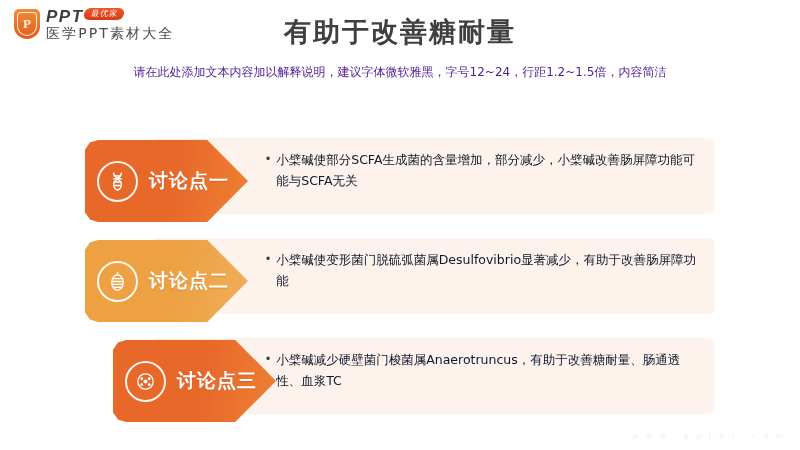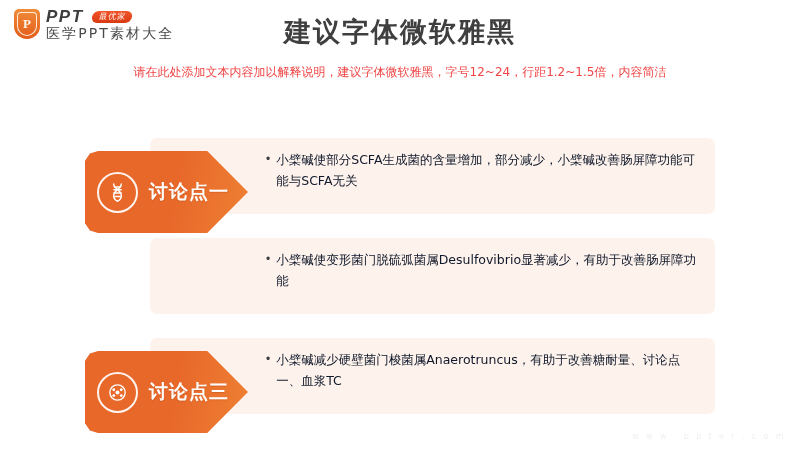--- a/index.html
+++ b/index.html
@@ -53,22 +53,22 @@
     margin-top: -1px;
     font-family: "Liberation Serif", serif;
   }
   .logo-textblock {
     display: flex;
     flex-direction: column;
     gap: 1px;
   }
   .logo-row1 {
     display: flex;
-    align-items: center;
-    gap: 8px;
+    align-items: flex-start;
+    gap: 0;
   }
   .logo-ppt {
     font-size: 17px;
     font-weight: bold;
     font-style: italic;
     letter-spacing: 1.5px;
     color: #3D3D3D;
     line-height: 1;
   }
   .logo-badge {
@@ -102,21 +102,21 @@
     color: #3F3F3F;
     letter-spacing: 2px;
     font-family: "DejaVu Sans", sans-serif;
   }
   .subtitle {
     position: absolute;
     top: 62px;
     left: 0;
     width: 800px;
     text-align: center;
-    color: #ef4444;
+    color: #4c1d95;
     font-size: 12px;
     line-height: 20px;
     font-family: "DejaVu Sans", sans-serif;
   }
   .subtitle div { white-space: nowrap; }
 
   
   .rows {
     position: absolute;
     left: 0;
@@ -133,31 +133,31 @@
     left: 150px;
     top: 3px;
     width: 565px;
     height: 76px;
     background: #FDF3EC;
     border-radius: 7px;
   }
   .banner {
     position: absolute;
     left: 85px;
-    top: 16px;
+    top: 5px;
     width: 163px;
     height: 82px;
     display: flex;
     align-items: center;
     -webkit-clip-path: polygon(0 12%, 0 88%, 3% 97%, 8% 100%, 75% 100%, 100% 50%, 75% 0, 8% 0, 3% 3%);
     clip-path: polygon(0 12%, 0 88%, 3% 97%, 8% 100%, 75% 100%, 100% 50%, 75% 0, 8% 0, 3% 3%);
   }
   .banner-1 { background: linear-gradient(100deg, #E8682A 0%, #E8682A 55%, #EE8033 100%); }
   .banner-2 { background: linear-gradient(100deg, #EDA143 0%, #EDA143 55%, #F0AE58 100%); }
-  .banner-3 { background: linear-gradient(100deg, #E8682A 0%, #E8682A 55%, #EE8033 100%); }
+  .banner-3 { background: linear-gradient(100deg, #E8682A 0%, #E8682A 55%, #EE8033 100%); margin-left: 28px; }
 
   .banner-icon {
     width: 37px;
     height: 37px;
     border-radius: 50%;
     border: 2px solid rgba(255,255,255,0.92);
     margin-left: 12px;
     flex: 0 0 auto;
     display: flex;
     align-items: center;
@@ -218,21 +218,21 @@
   </div>
   <div class="logo-textblock">
     <div class="logo-row1">
       <span class="logo-ppt">PPT</span>
       <span class="logo-badge">最优家</span>
     </div>
     <div class="logo-sub">医学PPT素材大全</div>
   </div>
 </div>
 
-<div class="page-title">建议字体微软雅黑</div>
+<div class="page-title">有助于改善糖耐量</div>
 
 <div class="subtitle">
   <div>请在此处添加文本内容加以解释说明，建议字体微软雅黑，字号12~24，行距1.2~1.5倍，内容简洁</div>
 </div>
 
 <div class="rows">
 
   <div class="row">
     <div class="panel"></div>
     <div class="banner banner-1">
@@ -249,20 +249,33 @@
       <span class="banner-label">讨论点一</span>
     </div>
     <div class="bullet-wrap">
       <span class="bullet-dot">•</span>
       <span class="bullet-text">小檗碱使部分SCFA生成菌的含量增加，部分减少，小檗碱改善肠屏障功能可能与SCFA无关</span>
     </div>
   </div>
 
   <div class="row">
     <div class="panel"></div>
+    <div class="banner banner-2">
+      <div class="banner-icon">
+        <svg width="23" height="23" viewBox="0 0 24 24" fill="none" stroke="#FFFFFF" stroke-width="1.4" stroke-linecap="round">
+          <ellipse cx="12" cy="13" rx="6" ry="8"></ellipse>
+          <line x1="7.2" y1="9" x2="16.8" y2="9"></line>
+          <line x1="6.3" y1="12" x2="17.7" y2="12"></line>
+          <line x1="6.6" y1="15" x2="17.4" y2="15"></line>
+          <line x1="8" y1="18" x2="16" y2="18"></line>
+          <line x1="12" y1="5" x2="12" y2="2.6"></line>
+        </svg>
+      </div>
+      <span class="banner-label">讨论点二</span>
+    </div>
     <div class="bullet-wrap">
       <span class="bullet-dot">•</span>
       <span class="bullet-text">小檗碱使变形菌门脱硫弧菌属Desulfovibrio显著减少，有助于改善肠屏障功能</span>
     </div>
   </div>
 
   <div class="row">
     <div class="panel"></div>
     <div class="banner banner-3">
       <div class="banner-icon">
@@ -272,19 +285,19 @@
           <circle cx="8.1" cy="9.1" r="1.5" fill="#FFFFFF" stroke="none"></circle>
           <circle cx="15.9" cy="9.1" r="1.5" fill="#FFFFFF" stroke="none"></circle>
           <circle cx="8.1" cy="15.2" r="1.5" fill="#FFFFFF" stroke="none"></circle>
           <circle cx="15.9" cy="15.2" r="1.5" fill="#FFFFFF" stroke="none"></circle>
         </svg>
       </div>
       <span class="banner-label">讨论点三</span>
     </div>
     <div class="bullet-wrap">
       <span class="bullet-dot">•</span>
-      <span class="bullet-text">小檗碱减少硬壁菌门梭菌属Anaerotruncus，有助于改善糖耐量、讨论点一、血浆TC</span>
+      <span class="bullet-text">小檗碱减少硬壁菌门梭菌属Anaerotruncus，有助于改善糖耐量、肠通透性、血浆TC</span>
     </div>
   </div>
 
 </div>
 
 <div class="watermark">w w w . p p t e r . c o m</div>
 
 </body></html>

